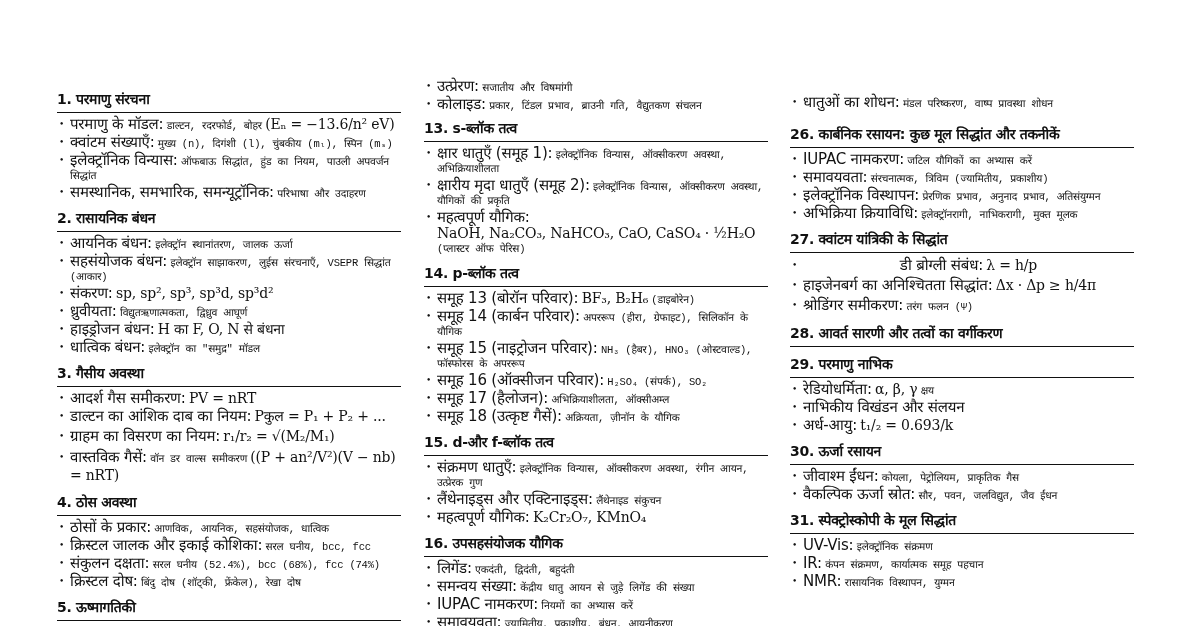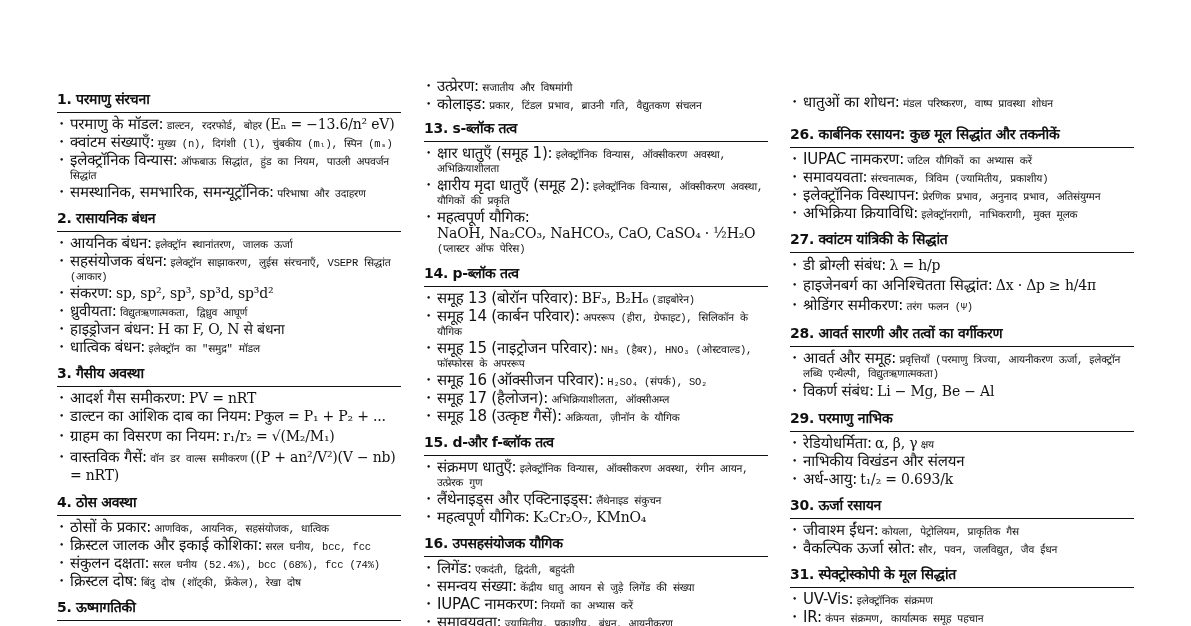--- a/index.html
+++ b/index.html
@@ -177,32 +177,28 @@
         <li><span class="term">IUPAC नामकरण:</span> <span class="desc">जटिल यौगिकों का अभ्यास करें</span></li>
         <li><span class="term">समावयवता:</span> <span class="desc">संरचनात्मक, त्रिविम (ज्यामितीय, प्रकाशीय)</span></li>
         <li><span class="term">इलेक्ट्रॉनिक विस्थापन:</span> <span class="desc">प्रेरणिक प्रभाव, अनुनाद प्रभाव, अतिसंयुग्मन</span></li>
         <li><span class="term">अभिक्रिया क्रियाविधि:</span> <span class="desc">इलेक्ट्रॉनरागी, नाभिकरागी, मुक्त मूलक</span></li>
       </ul>
     </div>
 
     <div class="section">
       <h2 class="section-title">27. क्वांटम यांत्रिकी के सिद्धांत</h2>
       <ul class="items">
-        <li style="line-height:17px;"><span class="term">डी ब्रोग्ली संबंध:</span> <span class="math">λ = h/p</span></li>
+        <li style="line-height:17px;text-align:center;"><span class="term">डी ब्रोग्ली संबंध:</span> <span class="math">λ = h/p</span></li>
         <li style="line-height:17px;"><span class="term">हाइजेनबर्ग का अनिश्चितता सिद्धांत:</span> <span class="math">Δx · Δp ≥ h/4π</span></li>
         <li style="line-height:17px;"><span class="term">श्रोडिंगर समीकरण:</span> <span class="desc">तरंग फलन (Ψ)</span></li>
       </ul>
     </div>
 
     <div class="section">
       <h2 class="section-title">28. आवर्त सारणी और तत्वों का वर्गीकरण</h2>
-      <ul class="items">
-        <li><span class="term">आवर्त और समूह:</span> <span class="desc">प्रवृत्तियाँ (परमाणु त्रिज्या, आयनीकरण ऊर्जा, इलेक्ट्रॉन लब्धि एन्थैल्पी, विद्युतऋणात्मकता)</span></li>
-        <li style="line-height:17px;"><span class="term">विकर्ण संबंध:</span> <span class="math">Li − Mg, Be − Al</span></li>
-      </ul>
     </div>
 
     <div class="section">
       <h2 class="section-title">29. परमाणु नाभिक</h2>
       <ul class="items">
         <li><span class="term">रेडियोधर्मिता:</span> <span class="math">α, β, γ</span> <span class="desc">क्षय</span></li>
         <li><span class="term">नाभिकीय विखंडन और संलयन</span></li>
         <li><span class="term">अर्ध-आयु:</span> <span class="math">t₁/₂ = 0.693/k</span></li>
       </ul>
     </div>

